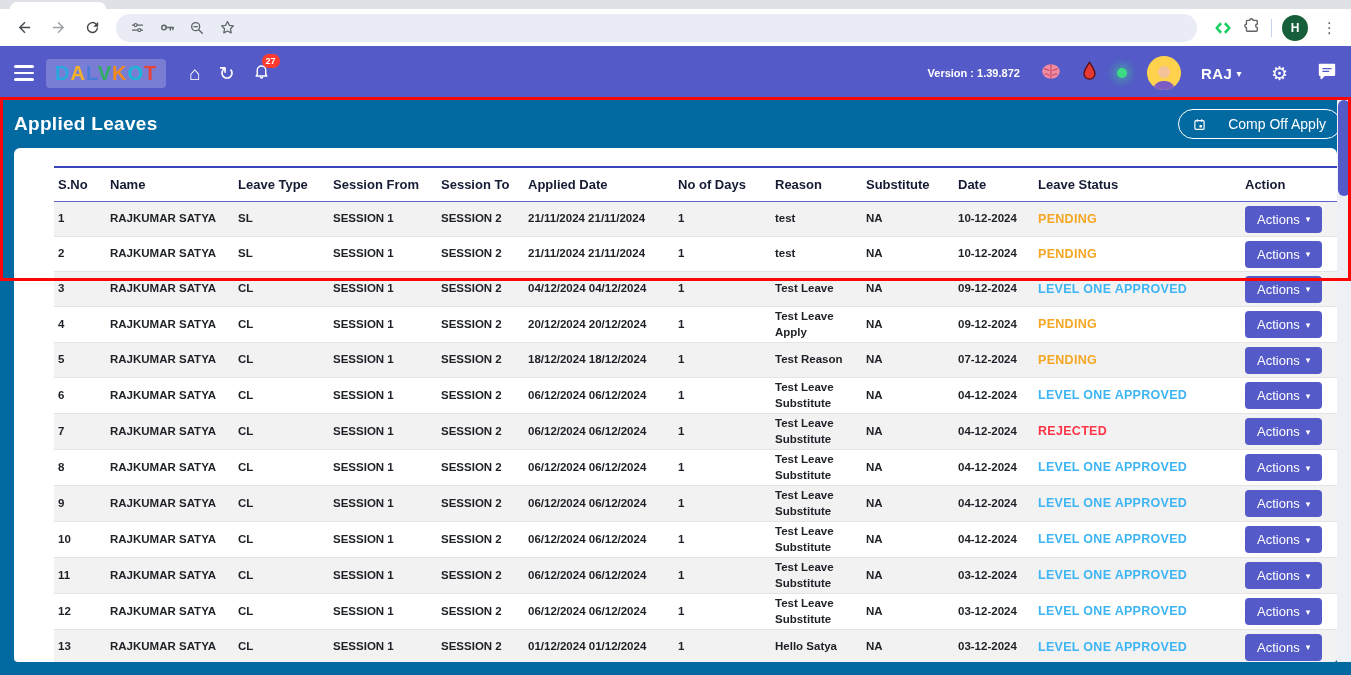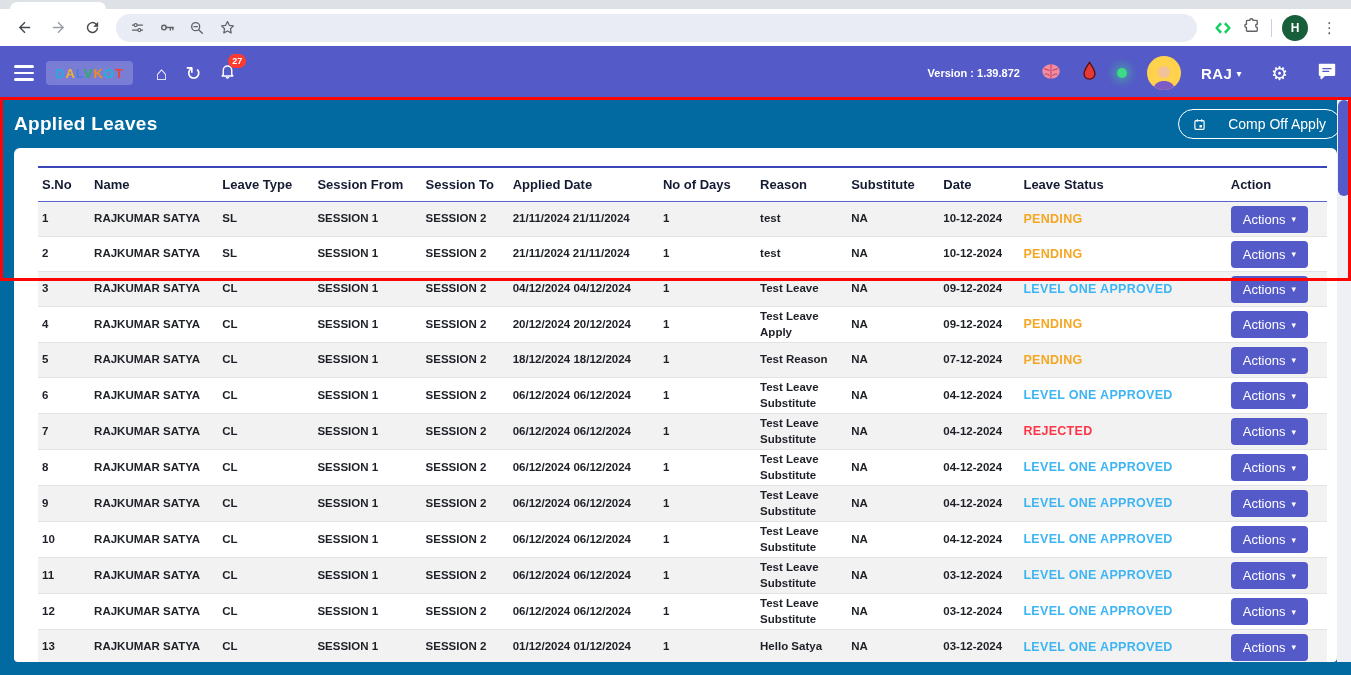--- a/index.html
+++ b/index.html
@@ -24,21 +24,21 @@
   .profile-chip { width:26px; height:26px; border-radius:50%; background:#175e3a; color:#fff;
     font-size:12px; font-weight:700; display:flex; align-items:center; justify-content:center; }
   .kebab { color:#5f6368; font-size:15px; letter-spacing:0; padding:0 4px; }
   .code-icon { display:flex; align-items:center; }
 
   
   .appheader { height:54px; background:#545ac8; display:flex; align-items:center; padding:0 14px; color:#fff; }
   .hamburger { width:20px; display:flex; flex-direction:column; gap:4px; margin-right:12px; cursor:pointer; }
   .hamburger span { height:2.5px; background:#fff; border-radius:2px; }
   .brand-chip { background:rgba(255,255,255,0.22); border-radius:4px; padding:3px 9px; margin-right:14px; }
-  .brand-chip b { font-size:13px; font-weight:800; letter-spacing:1px; }
+  .brand-chip b { font-size:20px; font-weight:800; letter-spacing:1px; }
   .hdr-ic { font-size:19px; color:#fff; margin:0 9px; line-height:1; }
   .bell-wrap { position:relative; margin:0 9px; }
   .badge { position:absolute; top:-8px; right:-10px; background:#ff3b30; color:#fff; font-size:9px;
     font-weight:700; border-radius:9px; padding:2px 4px; min-width:16px; text-align:center; }
   .hdr-right { margin-left:auto; display:flex; align-items:center; gap:20px; }
   .version { font-size:11px; font-weight:600; color:#fff; }
   .presence { width:10px; height:10px; border-radius:50%; background:#3ddc84;
     box-shadow:0 0 8px 4px rgba(61,220,132,.45); }
   .avatar { width:34px; height:34px; border-radius:50%; background:#ffd24d; overflow:hidden;
     display:flex; align-items:flex-end; justify-content:center; }
@@ -47,21 +47,21 @@
 
   
   .content { position:relative; height:575px; background:#0369a1; }
   .page-head { height:48px; display:flex; align-items:center; padding:0 10px 0 14px; }
   .page-title { color:#fff; font-size:19px; font-weight:600; letter-spacing:.3px; }
   .head-actions { margin-left:auto; display:flex; gap:10px; }
   .pill-btn { display:flex; align-items:center; gap:22px; border:1.5px solid #fff; color:#fff;
     background:transparent; border-radius:17px; padding:6px 14px; font-size:14px; font-weight:500;
     font-family:inherit; cursor:pointer; }
   .card { margin:0 14px; background:#fff; border-radius:6px 6px 4px 4px; height:514px;
-    padding:18px 10px 0 24px; overflow:hidden; }
+    padding:18px 10px 0 40px; overflow:hidden; }
 
   table { width:100%; border-collapse:collapse; table-layout:fixed; }
   thead tr { border-top:2px solid #3a46b8; border-bottom:1.5px solid #5b63cc; }
   th { text-align:left; font-size:13px; font-weight:700; color:#151b33; padding:9px 4px; }
   td { font-size:11.5px; font-weight:600; color:#1d2026; padding:2px 4px; height:35px; line-height:1.35; }
   tbody tr { border-bottom:1px solid #e4e4e4; }
   tbody tr:nth-child(odd) { background:#f2f2f2; }
   .status { font-size:12.5px; font-weight:700; letter-spacing:.3px; }
   .status.pending { color:#f5a623; }
   .status.approved { color:#3db5f4; }

